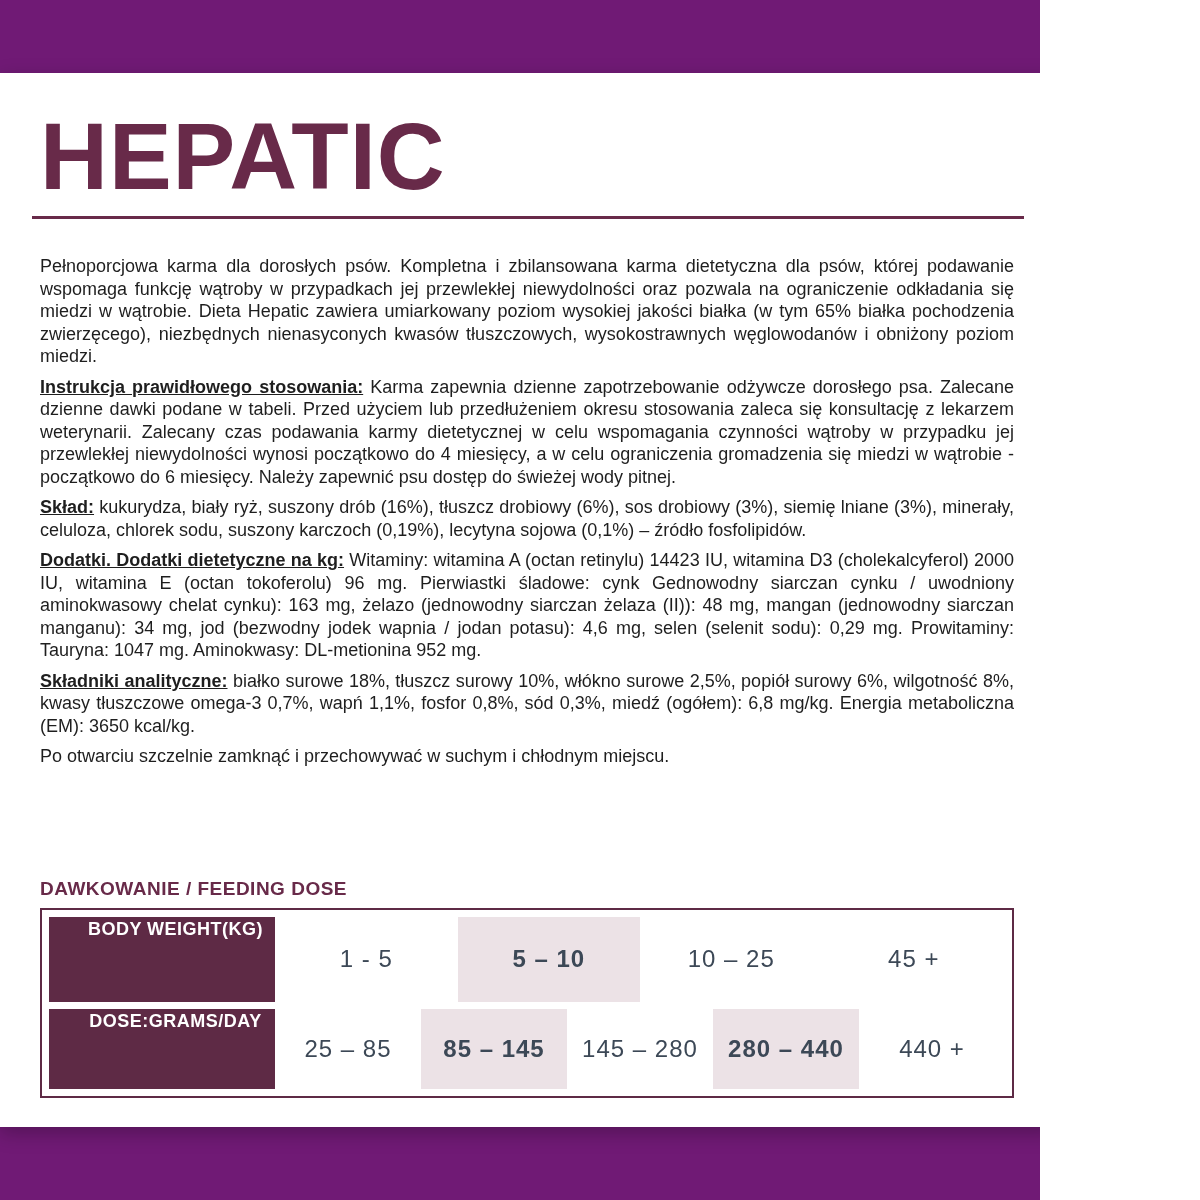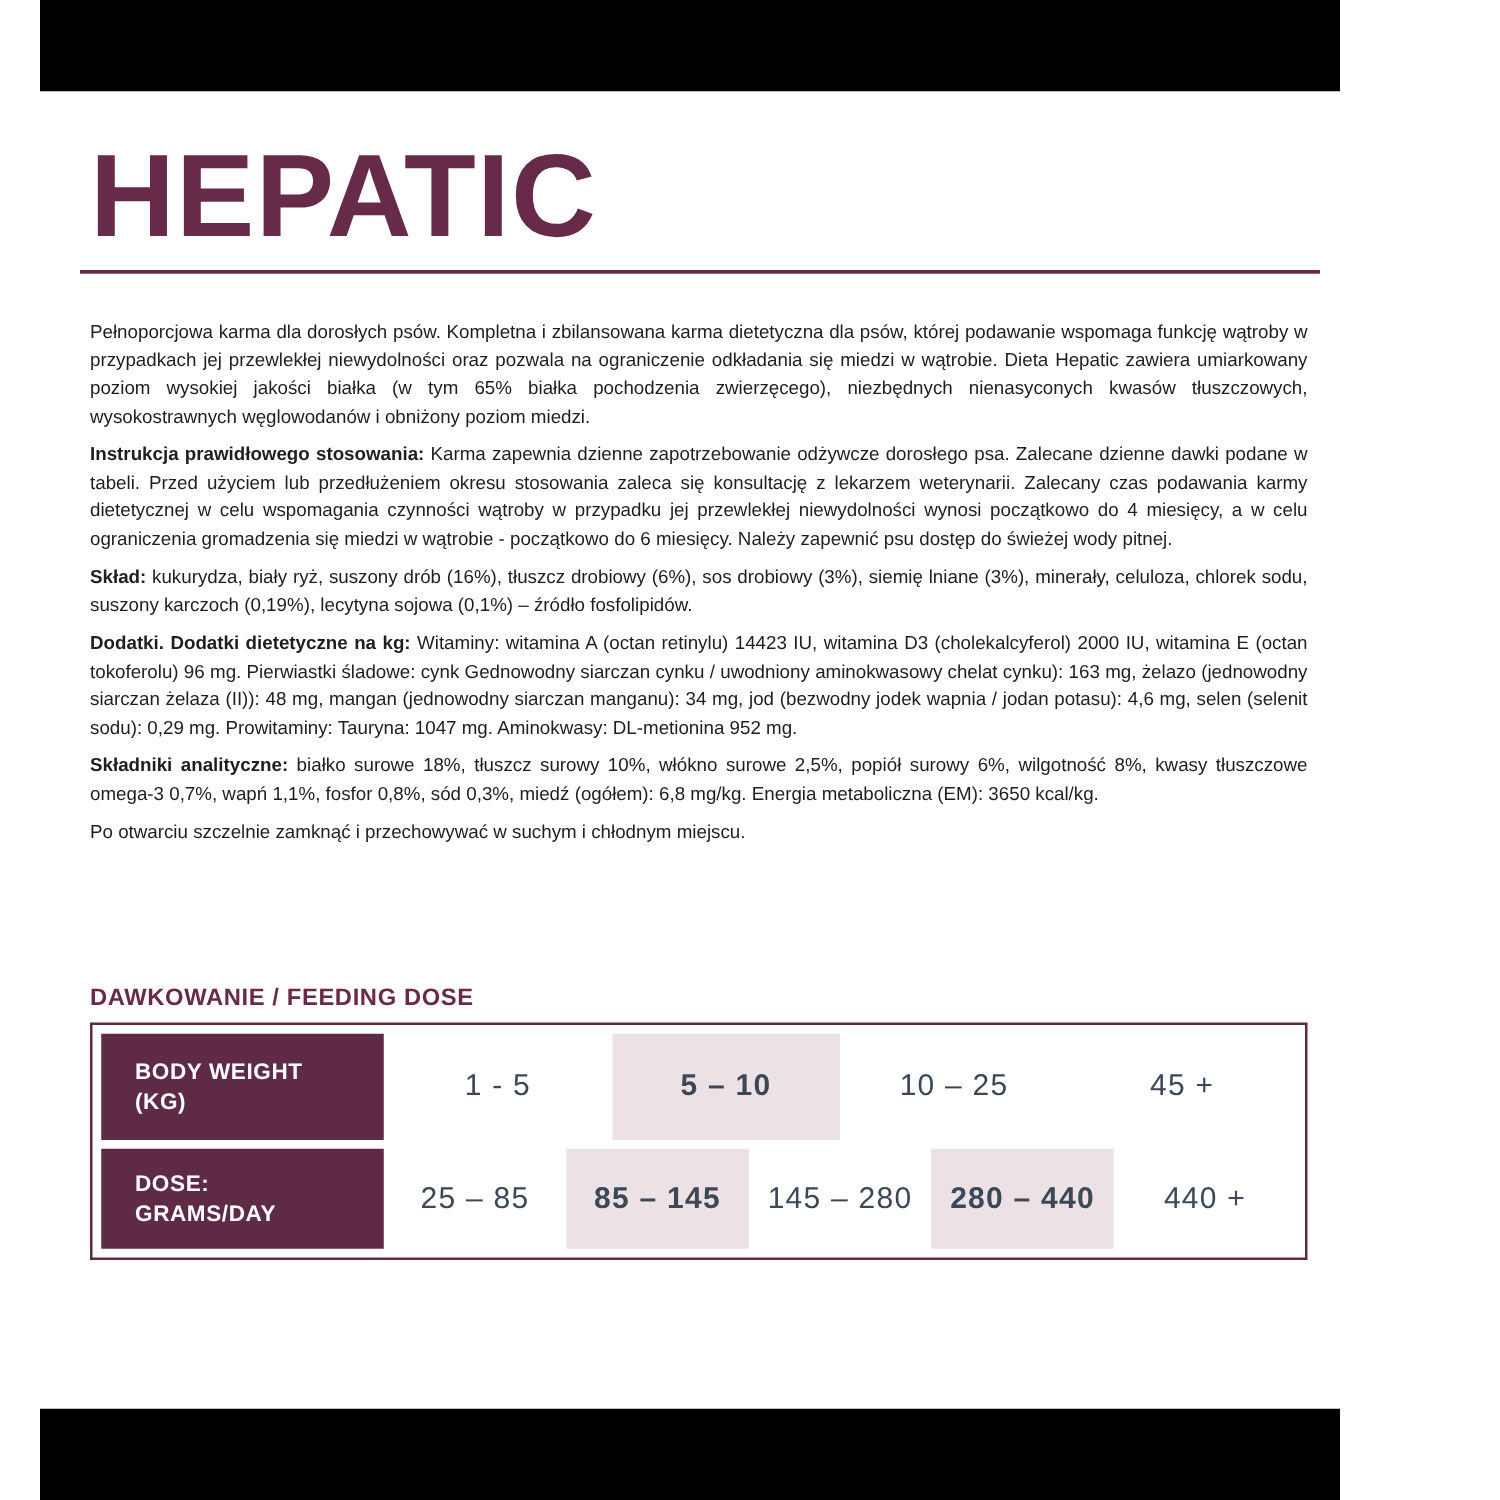--- a/index.html
+++ b/index.html
@@ -6,23 +6,22 @@
 
   html, body {
     width: 1200px;
     background: #ffffff;
     font-family: "Liberation Sans", sans-serif;
   }
 
   .page {
     width: 1040px;
     height: 1200px;
-    background: #000000;
+    background: #701a75;
     overflow: hidden;
-    margin-left: 32px;
   }
 
   .card {
     width: 1055px;
     height: 1054px;
     margin: 73px auto 0 auto;
     background: #ffffff;
     box-shadow: 0 6px 18px rgba(0,0,0,0.25);
     padding: 0 41px 0 40px;
     overflow: hidden;
@@ -39,28 +38,28 @@
 
   .rule {
     height: 3px;
     background: var(--accent, #682a49);
     margin: 8px -10px 0 -8px;
   }
 
   .body-text { margin-top: 36px; }
 
   .body-text p {
-    font-size: 15px;
+    font-size: 18px;
     line-height: 22.5px;
     text-align: justify;
     color: var(--body-text, #1e1e1e);
     margin-bottom: 8px;
   }
 
-  .body-text p b { font-weight: bold; }
+  .body-text p b { font-weight: bold; text-decoration: underline; }
 
   .fg-heading {
     margin-top: 110px;
     font-size: 19px;
     font-weight: bold;
     letter-spacing: 0.5px;
     color: var(--accent, #682a49);
   }
 
   .fg-table {
@@ -78,21 +77,21 @@
     width: 226px;
     flex: 0 0 226px;
     background: var(--table-header-bg, #5e2a45);
     color: #ffffff;
     font-weight: bold;
     font-size: 18px;
     line-height: 1.35;
     letter-spacing: 0.5px;
     padding-left: 27px;
     display: flex;
-    flex-direction: column;
+    flex-direction: row;
     justify-content: center;
   }
 
   .fg-label span { display: block; }
 
   .fg-cell {
     flex: 1 1 0;
     display: flex;
     align-items: center;
     justify-content: center;

